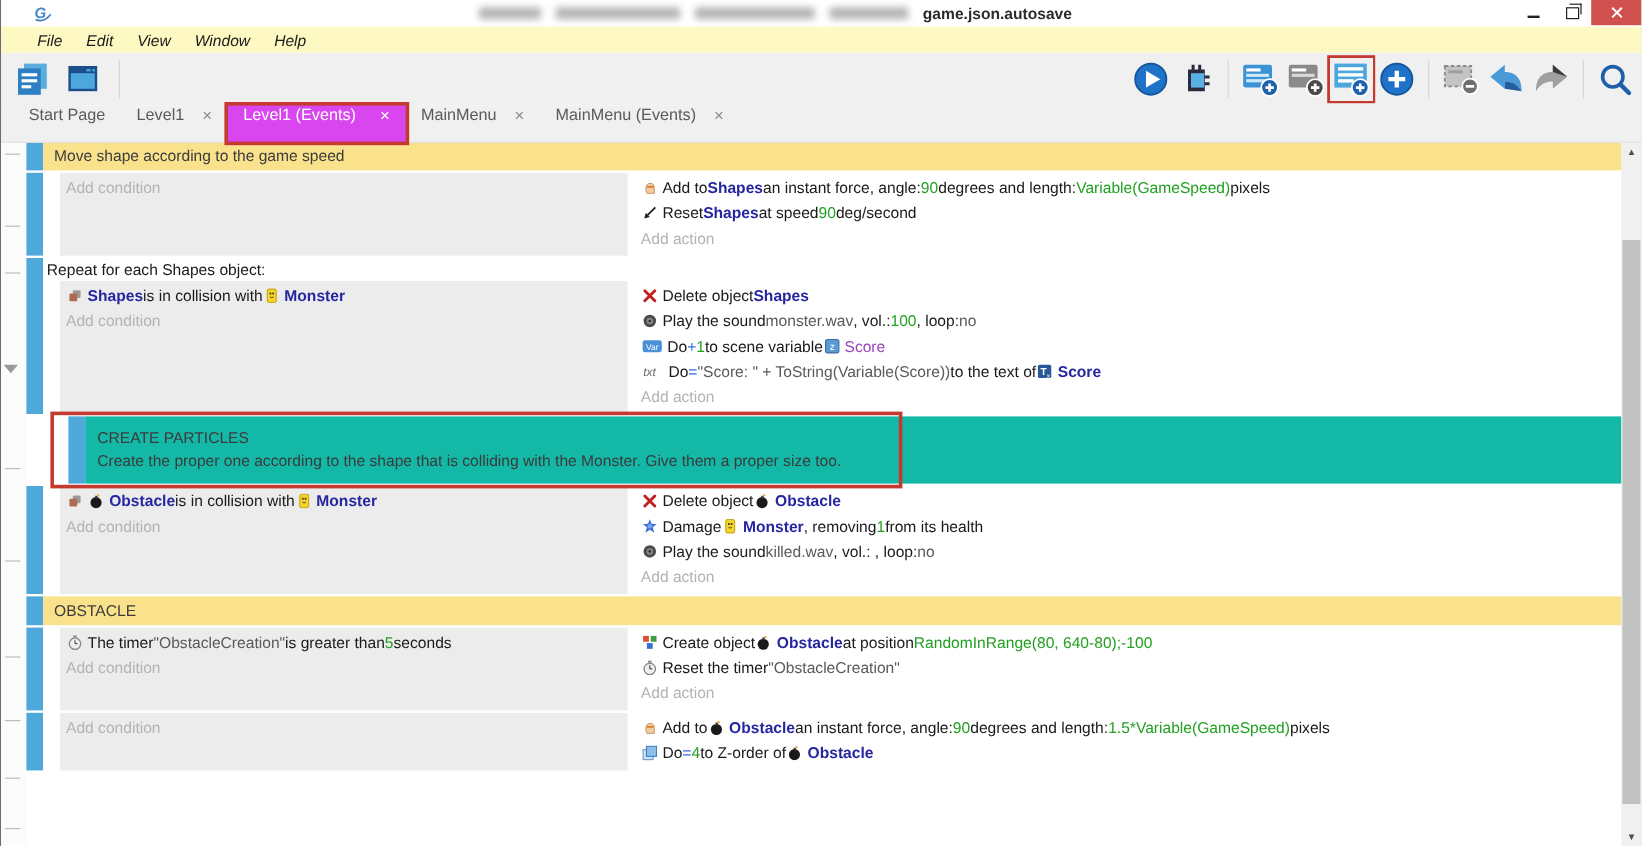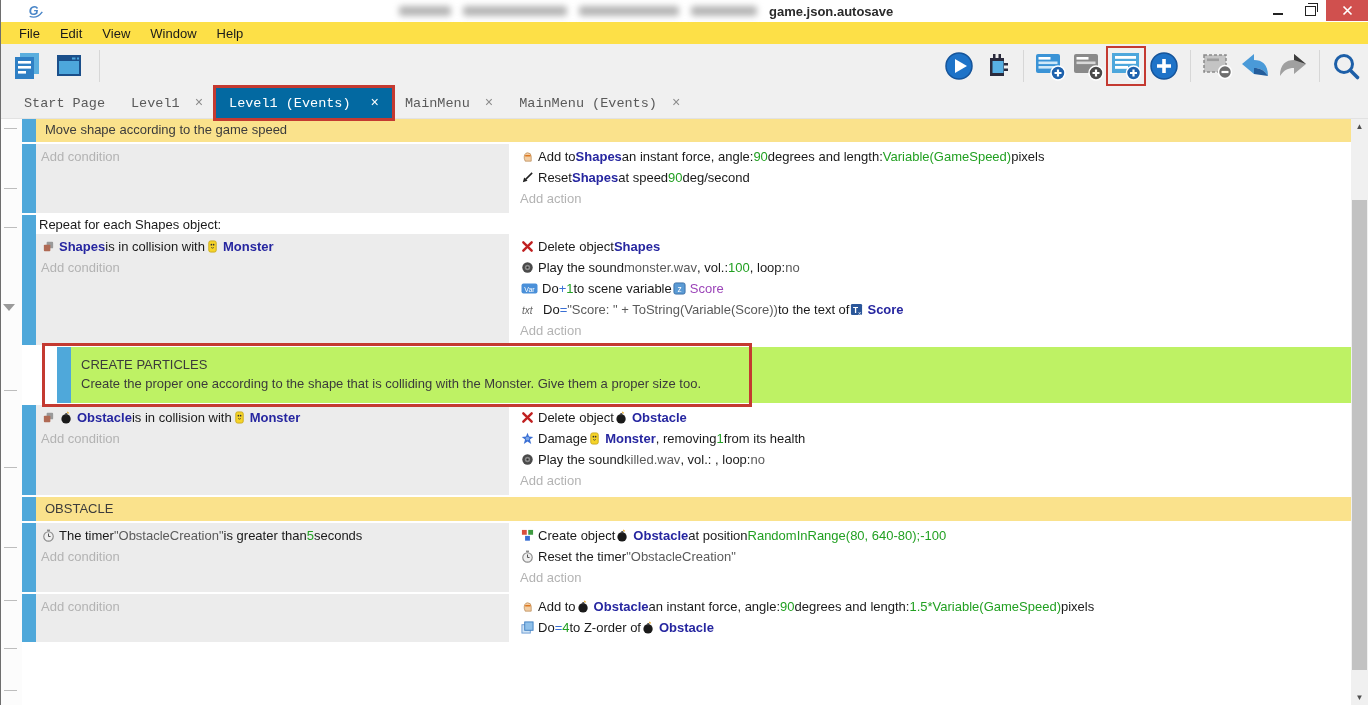--- a/index.html
+++ b/index.html
@@ -11,63 +11,63 @@
   .title{position:absolute;left:398px;top:0;height:22px;display:flex;align-items:center;gap:12px;}
   .blur{height:10px;border-radius:3px;background:#b5b5b5;filter:blur(3px);}
   .title .vis{font-size:13px;color:#2b2b2b;font-weight:bold;}
   .wincontrols{position:absolute;right:0;top:0;height:22px;display:flex;align-items:flex-start;}
   .wc{width:32px;height:21px;display:flex;align-items:center;justify-content:center;}
   .wc-min{width:10px;height:2px;background:#222;margin-top:6px;}
   .wc-restore{width:9px;height:8px;border:1px solid #222;position:relative;background:#fff;}
   .wc-restore:before{content:"";position:absolute;left:2px;top:-4px;width:9px;height:8px;border:1px solid #222;border-bottom:none;border-left:none;}
   .wc.close{width:42px;background:#d0504e;}
   
-  .menubar{height:22px;background:#fde047;display:flex;align-items:center;padding-left:8px;}
+  .menubar{height:22px;background:#fef9c3;display:flex;align-items:center;padding-left:20px;font-style:italic;}
   .menu-item{padding:0 10px;font-size:13px;color:#1a1a1a;}
   
   .toolbar{height:44px;background:#f0f0f0;display:flex;align-items:center;justify-content:space-between;padding:0 4px;}
   .tb-left,.tb-right{display:flex;align-items:center;gap:2px;}
   .tb-left{margin-left:4px;gap:6px;}
   .tb-btn{width:36px;height:36px;display:flex;align-items:center;justify-content:center;position:relative;}
   .tb-btn.hl{box-shadow:0 0 0 2px #c43a31;}
   .tb-sep{width:1px;height:32px;background:#d7d7d7;margin:0 6px;}
   .ticon{display:block;line-height:0;}
   
   .tabbar{height:30px;background:#f0f0f0;display:flex;align-items:stretch;padding-left:10px;border-bottom:1px solid #e2e2e2;position:relative;z-index:3;}
-  .tab{display:flex;align-items:center;padding:0 13px;font-size:13.5px;color:#5a5a5a;gap:15px;white-space:nowrap;font-family:Liberation Mono, monospace;}
+  .tab{display:flex;align-items:flex-start;padding:0 13px;font-size:13.5px;color:#5a5a5a;gap:15px;white-space:nowrap;}
   .tab .x{font-size:14px;color:#8a8a8a;}
-  .tab.active{background:#0369a1;color:#fff;box-shadow:0 0 0 3px #c43a31;position:relative;z-index:2;gap:20px;}
+  .tab.active{background:#d946ef;color:#fff;box-shadow:0 0 0 3px #c43a31;position:relative;z-index:2;gap:20px;}
   .tab.active .x{color:#fff;}
   
   .events{position:absolute;top:118px;left:0;right:0;bottom:0;background:#fff;overflow:hidden;}
   .gutter{position:absolute;left:0;top:0;width:21px;height:100%;background:#fcfcfc;}
   .tick{position:absolute;left:3px;width:13px;height:1px;background:#bdbdbd;}
   .tri{position:absolute;left:2px;width:0;height:0;border-left:6px solid transparent;border-right:6px solid transparent;border-top:7px solid #9a9a9a;}
   .rows{position:absolute;left:21px;top:0;width:1330px;}
   .row{display:flex;margin-bottom:2px;}
   .bar{width:14px;background:#4fa8da;flex:none;}
   .group{flex:1;background:#fae28c;height:24px;line-height:24px;padding-left:9px;font-size:13px;color:#3c3c3c;}
   .evt{flex:1;display:flex;flex-direction:column;background:#fff;min-width:0;}
   .fhead{height:19px;line-height:19px;font-size:13px;color:#1a1a1a;padding-left:3px;background:#fff;}
-  .ebody{display:flex;flex:1;}
+  .ebody{display:flex;flex:1;padding-left:14px;}
   .cond{width:475px;flex:none;background:#ececec;padding:2px 0 4px;border-right:2px solid #fff;box-sizing:border-box;}
   .act{flex:1;background:#fff;padding:2px 0 4px 4px;min-width:0;overflow:hidden;}
   .line{height:21px;display:flex;align-items:center;font-size:13px;color:#1a1a1a;padding-left:5px;white-space:nowrap;}
   .line.ph{color:#b3b3b3;}
   .ic{display:inline-block;line-height:0;margin:0 4px 0 1px;flex:none;}
   .st-plain{color:#1a1a1a;}
   .st-obj{color:#2626a0;font-weight:bold;}
   .st-num{color:#22a022;}
   .st-op{color:#3a6fd4;}
   .st-q{color:#5a5a5a;}
   .st-var{color:#9b44b8;}
   
   .comment-row{position:relative;}
   .indent{width:35px;background:#fff;flex:none;}
-  .comment{flex:1;background:#bef264;padding:8px 0 10px 10px;}
+  .comment{flex:1;background:#14b8a6;padding:8px 0 10px 10px;}
   .c-title,.c-body{display:block;font-size:13px;color:#3b3b3b;line-height:19px;}
   .redbox{position:absolute;left:20px;top:-4px;width:710px;height:calc(100% + 8px);border:3px solid #c43a31;pointer-events:none;z-index:5;box-sizing:border-box;}
   
   .sbar{position:absolute;right:0;top:0;width:17px;height:100%;background:#f0f0f0;}
   .sb-up,.sb-dn{position:absolute;left:0;width:17px;text-align:center;font-size:8px;color:#4f4f4f;}
   .sb-up{top:4px;} .sb-dn{bottom:3px;}
   .sb-thumb{position:absolute;top:82px;left:1px;width:15px;height:calc(100% - 117px);background:#c2c2c2;}
 </style>
 </head>
 <body>

